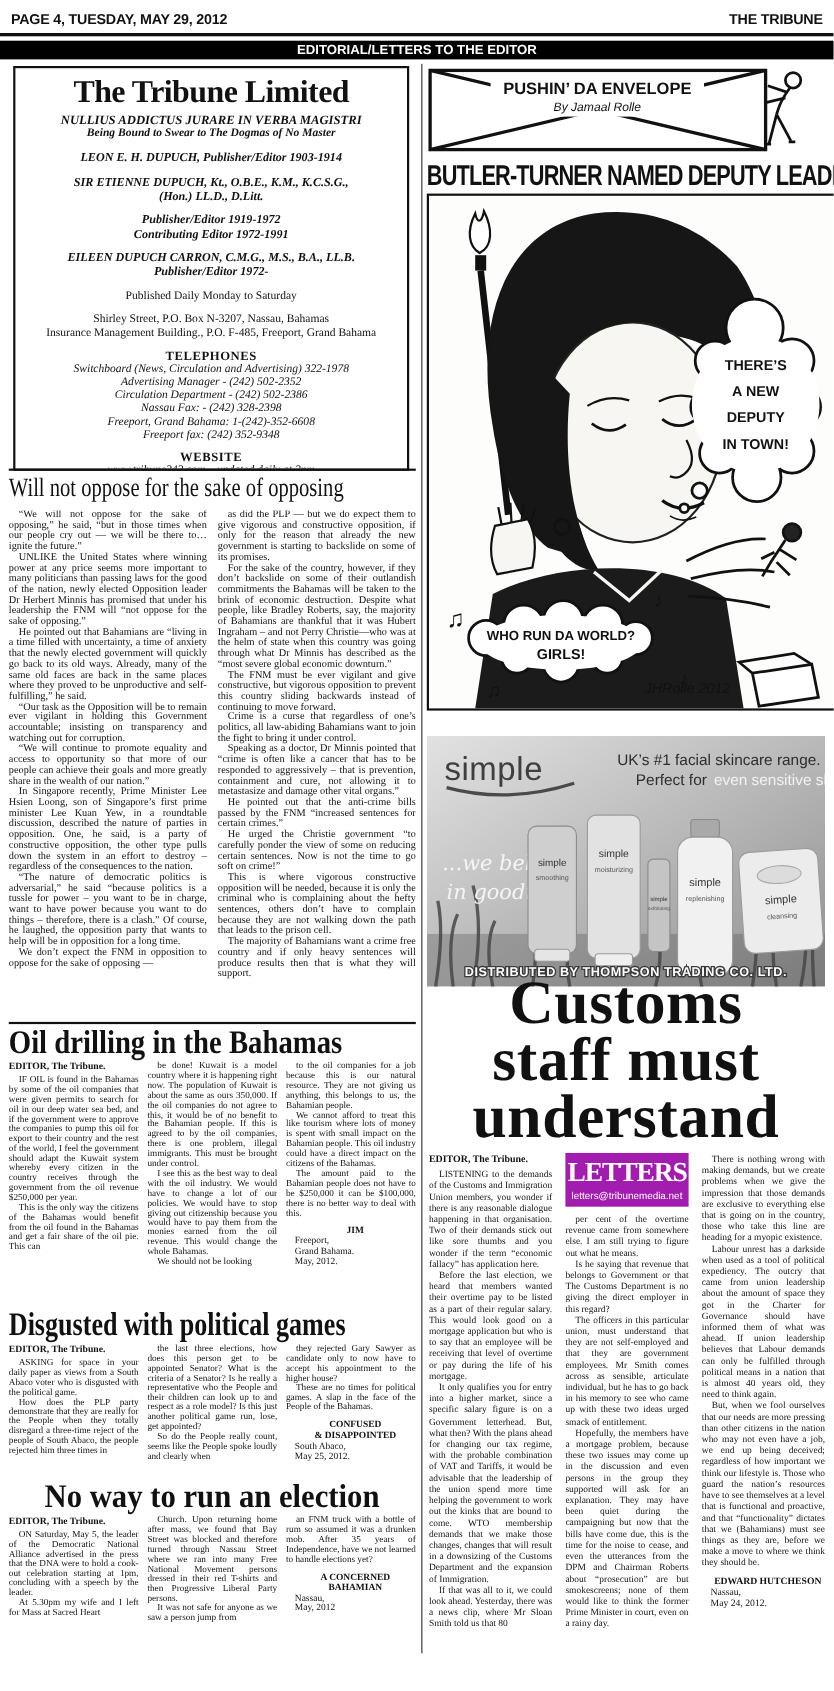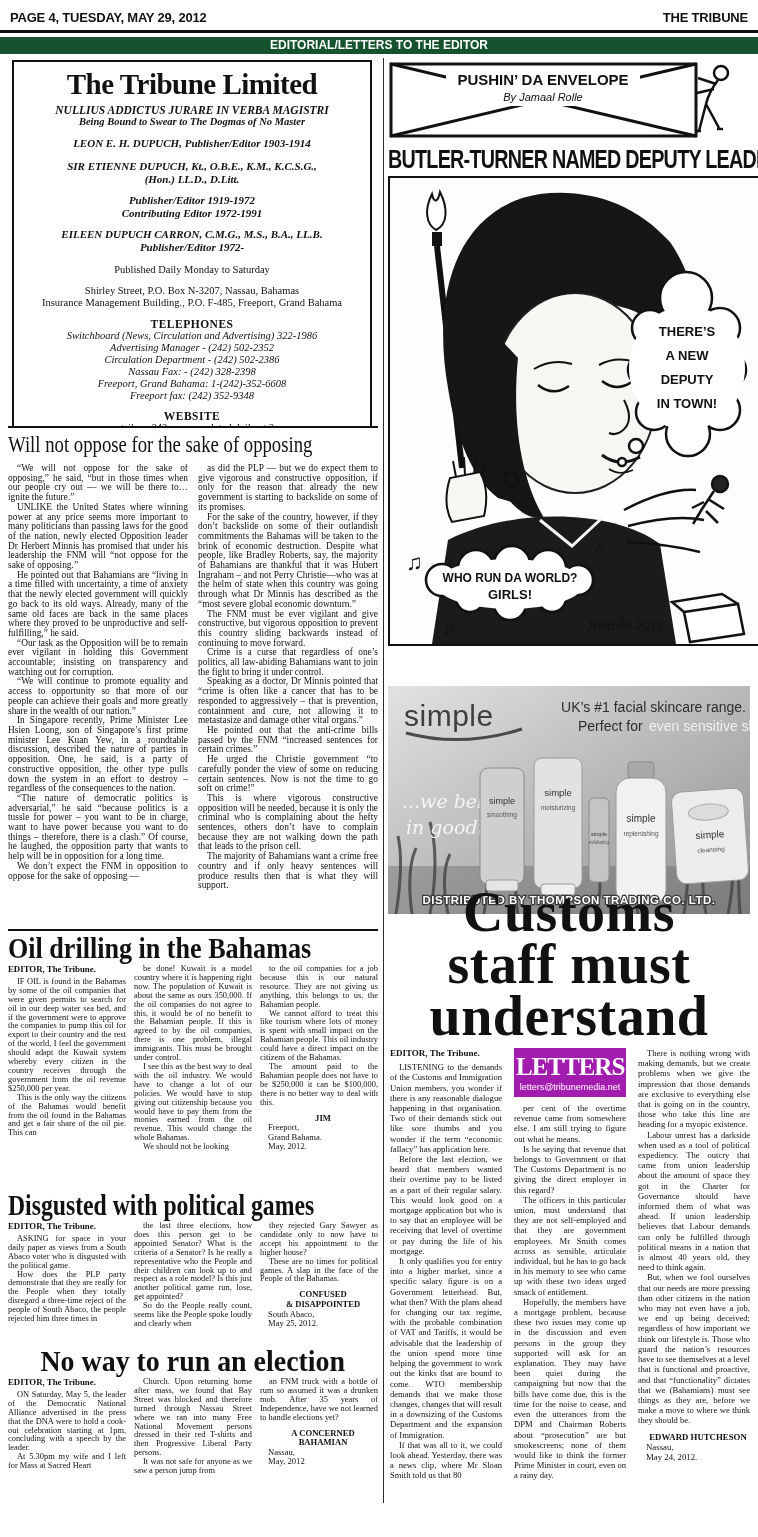--- a/index.html
+++ b/index.html
@@ -2,21 +2,21 @@
 <html><head>
 <meta charset="utf-8">
 <style>
   html,body{margin:0;padding:0;background:#fff;}
   #page{position:relative;width:758px;height:1537px;background:#fff;color:#111;
         font-family:"Liberation Serif",serif;overflow:hidden;}
   
   .topline{position:absolute;top:10px;left:10px;right:10px;display:flex;justify-content:space-between;
            font-family:"Liberation Sans",sans-serif;font-size:13px;font-weight:bold;letter-spacing:-0.2px;}
   .rule-top{position:absolute;top:30px;left:0;width:758px;height:3px;background:#101010;}
-  .banner{position:absolute;top:37px;left:0;width:758px;height:17px;background:#14532d;color:#fff;
+  .banner{position:absolute;top:37px;left:0;width:758px;height:17px;background:#000000;color:#fff;
           text-align:center;font-family:"Liberation Sans",sans-serif;font-weight:bold;font-size:12px;line-height:17px;}
   .vdivider{position:absolute;left:383px;top:58px;width:1px;height:1445px;background:#2a2a2a;}
   
   .lefthalf{position:absolute;left:8px;top:58px;width:372px;}
   .righthalf{position:absolute;left:388px;top:58px;width:362px;}
   
   .masthead{position:absolute;top:2px;left:4px;width:360px;height:368px;border:2px solid #111;
             box-sizing:border-box;text-align:center;overflow:hidden;padding-top:6px;}
   .m-title{font-size:29px;font-weight:bold;letter-spacing:-0.5px;}
   .m-latin{font-style:italic;font-weight:bold;font-size:11.5px;margin-top:3px;}
@@ -51,21 +51,21 @@
   .l-col .sig p{font-size:8.6px;line-height:9.6px;}
   #oil{top:871px;} #oil .l-body{height:200px;}
   #disgusted{top:1130px;} #disgusted .l-body{height:114px;}
   #noway{top:1286px;text-align:left;} #noway .l-body{height:100px;}
   .center{text-align:center;}
   
   .strip{position:absolute;top:0;left:0;width:362px;height:84px;}
   .bt-head{position:absolute;top:86px;left:0;width:362px;font-family:"Liberation Sans",sans-serif;
            font-weight:bold;font-size:26px;letter-spacing:-1px;}
   .cartoonbox{position:absolute;top:118px;left:0;width:420px;height:470px;border:2px solid #111;box-sizing:border-box;background:#fdfdfc;}
-  .adbox{position:absolute;top:628px;left:0;width:362px;height:228px;overflow:hidden;}
+  .adbox{position:absolute;top:611px;left:0;width:362px;height:228px;overflow:hidden;}
   .customs-head{position:absolute;top:828px;left:0;width:362px;text-align:center;
                 font-weight:bold;font-size:56px;line-height:52px;letter-spacing:0.5px;}
   .letters{position:absolute;top:990px;left:2px;width:360px;display:flex;gap:12px;height:500px;overflow:hidden;}
   .r-col{width:112px;}
   .r-col p{font-size:8.6px;line-height:10.2px;margin:0;text-align:justify;text-indent:9px;}
   .r-col .editor-lead{font-size:9px;}
   .r-col .sig p{font-size:8.8px;line-height:10px;}
   .letters-badge{background:#a21caf;color:#fff;text-align:center;padding:6px 2px 5px 2px;margin-bottom:6px;}
   .letters-badge .lb-title{font-family:"Liberation Serif",serif;font-weight:bold;font-size:25px;letter-spacing:-1px;line-height:26px;}
   .letters-badge .lb-mail{font-family:"Liberation Sans",sans-serif;font-size:9px;margin-top:2px;}
@@ -95,21 +95,21 @@
       <div class="m-staff mt10">SIR ETIENNE DUPUCH, Kt., O.B.E., K.M., K.C.S.G.,</div>
       <div class="m-staff">(Hon.) LL.D., D.Litt.</div>
       <div class="m-staff mt8">Publisher/Editor 1919-1972</div>
       <div class="m-staff">Contributing Editor 1972-1991</div>
       <div class="m-staff mt8">EILEEN DUPUCH CARRON, C.M.G., M.S., B.A., LL.B.</div>
       <div class="m-staff">Publisher/Editor 1972-</div>
       <div class="m-roman mt10">Published Daily Monday to Saturday</div>
       <div class="m-roman mt8">Shirley Street, P.O. Box N-3207, Nassau, Bahamas</div>
       <div class="m-roman">Insurance Management Building., P.O. F-485, Freeport, Grand Bahama</div>
       <div class="m-caps mt8">TELEPHONES</div>
-      <div class="m-phone">Switchboard (News, Circulation and Advertising) 322-1986</div>
+      <div class="m-phone">Switchboard (News, Circulation and Advertising) 322-1978</div>
       <div class="m-phone">Advertising Manager - (242) 502-2352</div>
       <div class="m-phone">Circulation Department - (242) 502-2386</div>
       <div class="m-phone">Nassau Fax: - (242) 328-2398</div>
       <div class="m-phone">Freeport, Grand Bahama: 1-(242)-352-6608</div>
       <div class="m-phone">Freeport fax: (242) 352-9348</div>
       <div class="m-caps mt8">WEBSITE</div>
       <div class="m-phone">www.tribune242.com – updated daily at 2pm</div>
     </div>
 
     <div class="editorial np">

